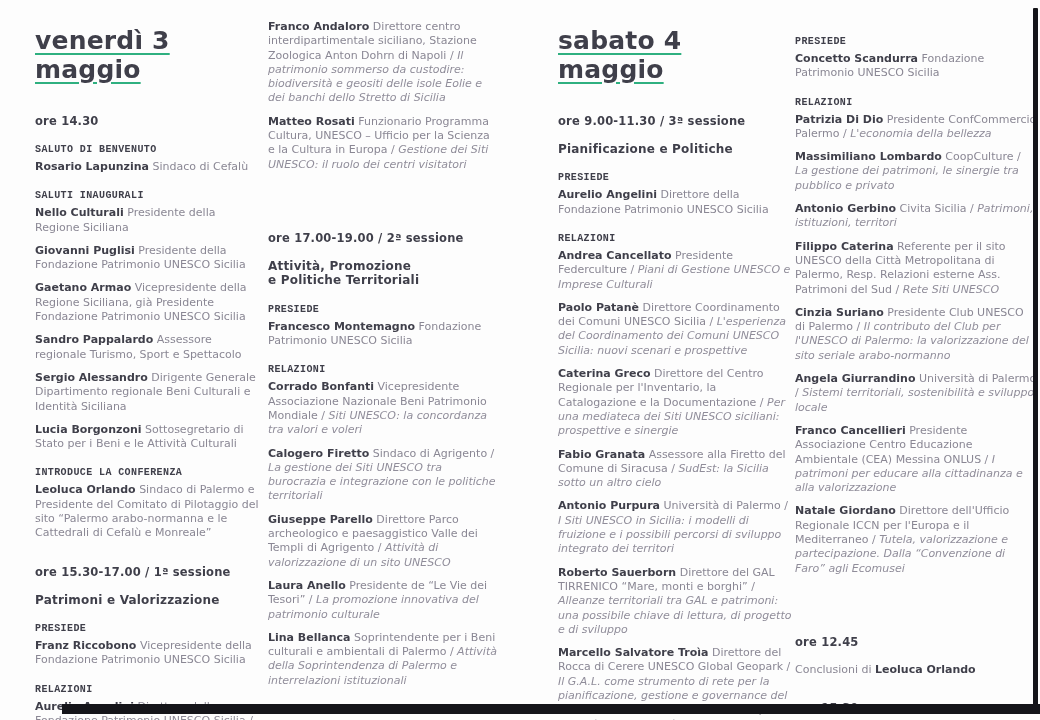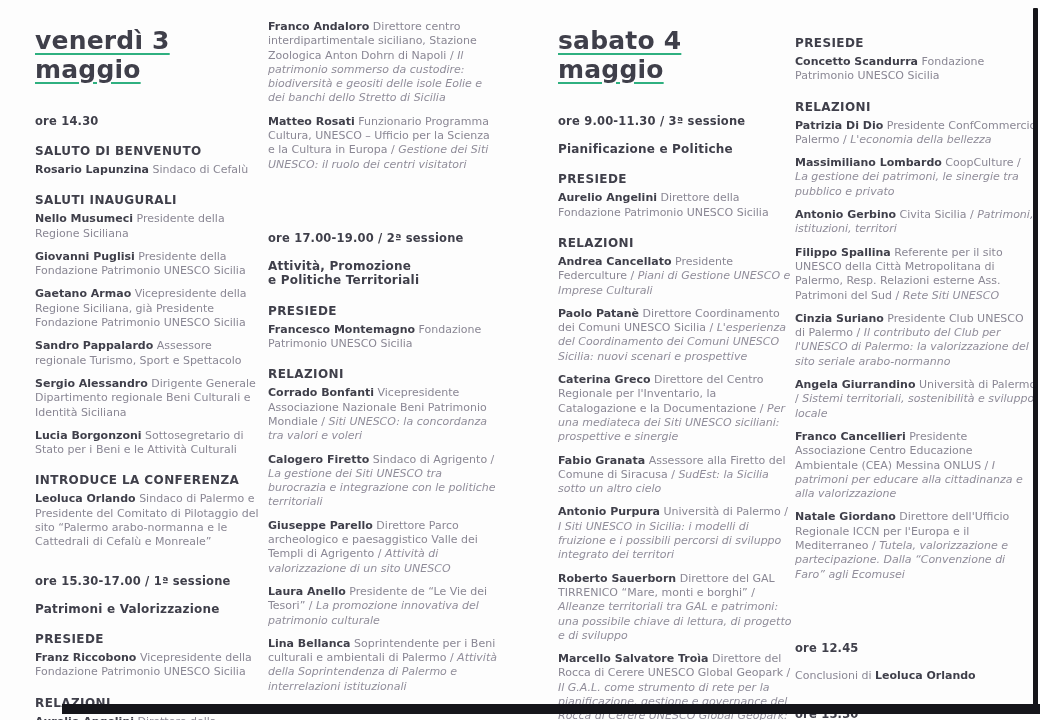--- a/index.html
+++ b/index.html
@@ -19,22 +19,22 @@
     font-size:25px; font-weight:bold; color:#2fb080;
     text-decoration:underline; text-underline-offset:4px;
     margin:0 0 30px 0; letter-spacing:0.2px;
   }
   .blk-time {
     font-size:11.5px; font-weight:bold; color:#2fb080;
     text-underline-offset:3px;
     margin:24px 0 14px 0; letter-spacing:0.2px;
   }
   .blk-label {
-    font-size:12px; font-weight:bold; color:#2b7cbf;
-    margin:16px 0 5px 0; letter-spacing:0.4px;
+    font-size:10px; font-weight:bold; color:#2b7cbf;
+    margin:16px 0 5px 0; letter-spacing:0.4px;font-family:Liberation Mono, monospace;
   }
   .blk-session {
     font-size:12px; font-weight:bold; color:#2b7cbf;
     line-height:1.2; margin:2px 0 12px 0; white-space:pre-line;
     letter-spacing:0.2px;
   }
   .blk-entry { font-size:11px; line-height:1.3; color:#8a8794; margin:0 0 9px 0; }
   .blk-gap   { height:26px; margin:0; }
   .blk-gap.gap-l { height:52px; }
 
@@ -54,21 +54,21 @@
 </head>
 <body>
 
 <div id="page">
   <div id="col-0" class="col">
       <div class="blk blk-day"><span class="seg-b">venerdì 3 maggio</span></div>
       <div class="blk blk-time"><span class="seg-b">ore 14.30</span></div>
       <div class="blk blk-label"><span class="seg-b">SALUTO DI BENVENUTO</span></div>
       <div class="blk blk-entry"><span class="seg-b">Rosario Lapunzina</span><span class="seg-n"> Sindaco di Cefalù</span></div>
       <div class="blk blk-label"><span class="seg-b">SALUTI INAUGURALI</span></div>
-      <div class="blk blk-entry"><span class="seg-b">Nello Musumeci</span><span class="seg-n"> Presidente della Regione Siciliana</span></div>
+      <div class="blk blk-entry"><span class="seg-b">Nello Culturali</span><span class="seg-n"> Presidente della Regione Siciliana</span></div>
       <div class="blk blk-entry"><span class="seg-b">Giovanni Puglisi</span><span class="seg-n"> Presidente della Fondazione Patrimonio UNESCO Sicilia</span></div>
       <div class="blk blk-entry"><span class="seg-b">Gaetano Armao</span><span class="seg-n"> Vicepresidente della Regione Siciliana, già Presidente Fondazione Patrimonio UNESCO Sicilia</span></div>
       <div class="blk blk-entry"><span class="seg-b">Sandro Pappalardo</span><span class="seg-n"> Assessore regionale Turismo, Sport e Spettacolo</span></div>
       <div class="blk blk-entry"><span class="seg-b">Sergio Alessandro</span><span class="seg-n"> Dirigente Generale Dipartimento regionale Beni Culturali e Identità Siciliana</span></div>
       <div class="blk blk-entry"><span class="seg-b">Lucia Borgonzoni</span><span class="seg-n"> Sottosegretario di Stato per i Beni e le Attività Culturali</span></div>
       <div class="blk blk-label"><span class="seg-b">INTRODUCE LA CONFERENZA</span></div>
       <div class="blk blk-entry"><span class="seg-b">Leoluca Orlando</span><span class="seg-n"> Sindaco di Palermo e Presidente del Comitato di Pilotaggio del sito “Palermo arabo-normanna e le Cattedrali di Cefalù e Monreale”</span></div>
       <div class="blk blk-time"><span class="seg-b">ore 15.30-17.00 / 1ª sessione</span></div>
       <div class="blk blk-session"><span class="seg-b">Patrimoni e Valorizzazione</span></div>
       <div class="blk blk-label"><span class="seg-b">PRESIEDE</span></div>
@@ -109,21 +109,21 @@
       <div class="blk blk-entry"><span class="seg-b">Marcello Salvatore Troìa</span><span class="seg-n"> Direttore del Rocca di Cerere UNESCO Global Geopark / </span><span class="seg-i">Il G.A.L. come strumento di rete per la pianificazione, gestione e governance del Rocca di Cerere UNESCO Global Geopark: criticità e opportunità</span></div>
       <div class="blk blk-entry"><span class="seg-b">Pia Panzarella</span><span class="seg-n"> e </span><span class="seg-b">Matteo Pont</span><span class="seg-n"> (studio Tundra) Designer della Comunicazione Visiva / </span><span class="seg-i">Come raccontare un territorio? Progetto grafico: pensiero, approccio, reference, proposizione</span></div>
     </div>
   <div id="col-3" class="col">
       <div class="blk blk-label"><span class="seg-b">PRESIEDE</span></div>
       <div class="blk blk-entry"><span class="seg-b">Concetto Scandurra</span><span class="seg-n"> Fondazione Patrimonio UNESCO Sicilia</span></div>
       <div class="blk blk-label"><span class="seg-b">RELAZIONI</span></div>
       <div class="blk blk-entry"><span class="seg-b">Patrizia Di Dio</span><span class="seg-n"> Presidente ConfCommercio Palermo / </span><span class="seg-i">L'economia della bellezza</span></div>
       <div class="blk blk-entry"><span class="seg-b">Massimiliano Lombardo</span><span class="seg-n"> CoopCulture / </span><span class="seg-i">La gestione dei patrimoni, le sinergie tra pubblico e privato</span></div>
       <div class="blk blk-entry"><span class="seg-b">Antonio Gerbino</span><span class="seg-n"> Civita Sicilia / </span><span class="seg-i">Patrimoni, istituzioni, territori</span></div>
-      <div class="blk blk-entry"><span class="seg-b">Filippo Spallina</span><span class="seg-n"> Referente per il sito UNESCO della Città Metropolitana di Palermo, Resp. Relazioni esterne Ass. Patrimoni del Sud / </span><span class="seg-i">Rete Siti UNESCO</span></div>
+      <div class="blk blk-entry"><span class="seg-b">Filippo Caterina</span><span class="seg-n"> Referente per il sito UNESCO della Città Metropolitana di Palermo, Resp. Relazioni esterne Ass. Patrimoni del Sud / </span><span class="seg-i">Rete Siti UNESCO</span></div>
       <div class="blk blk-entry"><span class="seg-b">Cinzia Suriano</span><span class="seg-n"> Presidente Club UNESCO di Palermo / </span><span class="seg-i">Il contributo del Club per l'UNESCO di Palermo: la valorizzazione del sito seriale arabo-normanno</span></div>
       <div class="blk blk-entry"><span class="seg-b">Angela Giurrandino</span><span class="seg-n"> Università di Palermo / </span><span class="seg-i">Sistemi territoriali, sostenibilità e sviluppo locale</span></div>
       <div class="blk blk-entry"><span class="seg-b">Franco Cancellieri</span><span class="seg-n"> Presidente Associazione Centro Educazione Ambientale (CEA) Messina ONLUS / </span><span class="seg-i">I patrimoni per educare alla cittadinanza e alla valorizzazione</span></div>
       <div class="blk blk-entry"><span class="seg-b">Natale Giordano</span><span class="seg-n"> Direttore dell'Ufficio Regionale ICCN per l'Europa e il Mediterraneo / </span><span class="seg-i">Tutela, valorizzazione e partecipazione. Dalla “Convenzione di Faro” agli Ecomusei</span></div>
       <div class="blk blk-gap"></div>
       <div class="blk blk-time"><span class="seg-b">ore 12.45</span></div>
       <div class="blk blk-entry"><span class="seg-n">Conclusioni di </span><span class="seg-b">Leoluca Orlando</span></div>
       <div class="blk blk-time"><span class="seg-b">ore 15.30</span></div>
       <div class="blk blk-entry"><span class="seg-n">Visita guidata della Cattedrale e del circuito delle torri, a cura di </span><span class="seg-b">Monsignor Don Domenico Messina</span></div>
     </div>

